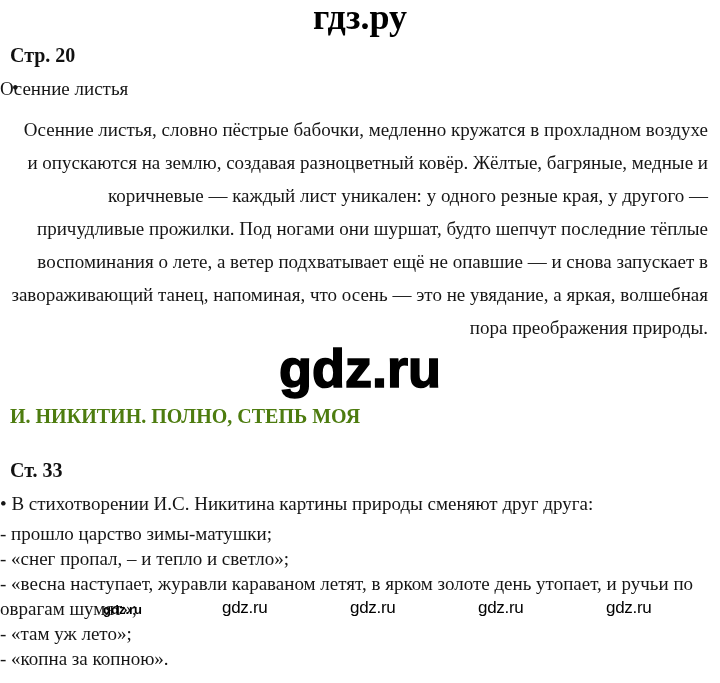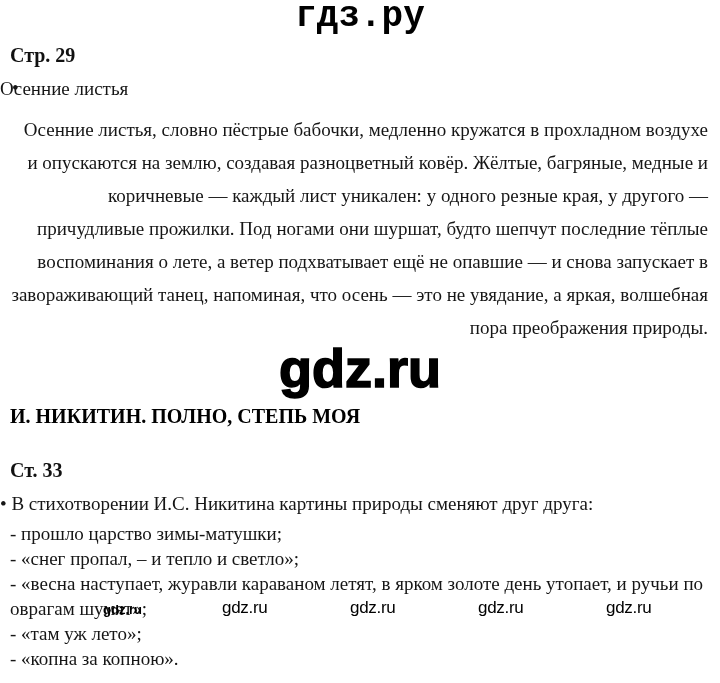--- a/index.html
+++ b/index.html
@@ -4,21 +4,21 @@
 <style>
   html,body{margin:0;padding:0;}
   body{
     width:720px;height:683px;position:relative;overflow:hidden;
     background:#ffffff;color:#161616;
     font-family:"Liberation Serif", serif;
     -webkit-font-smoothing:antialiased;
   }
   .top-logo{
     text-align:center;
-    font-family:Liberation Mono, monospace;
+    font-family:Liberation Serif, serif;
     font-weight:bold;font-size:36px;line-height:34px;
     color:#000;
   }
   .page-label{
     font-size:20px;font-weight:bold;line-height:22px;
     margin:10px 0 0 10px;color:#111;
   }
   .page-label.second{margin-top:32px;}
   .title-row{position:relative;margin-top:13px;height:20px;font-size:19px;line-height:20px;}
   .title-row .bullet{position:absolute;left:12px;top:-1px;}
@@ -27,24 +27,24 @@
     margin:14px 10px 8px 10px;width:698px;
     font-size:19px;line-height:33px;text-align:right;
   }
   .big-wm{
     margin-top:-10px;text-align:center;
     font-family:"Liberation Sans", sans-serif;
     font-weight:bold;font-size:54px;line-height:52px;
     color:#000;-webkit-text-stroke:1.6px #000;letter-spacing:0;
   }
   .heading2{
-    margin:11px 13px 0 10px;font-size:20px;font-weight:bold;line-height:22px;color:#000000;
+    margin:11px 13px 0 10px;font-size:20px;font-weight:bold;line-height:22px;color:#4d7c0f;
   }
   .intro-line{margin:13px 0 0 0;font-size:19px;line-height:20px;width:698px;}
-  .answers{margin:7px 0 0 10px;width:698px;font-size:19px;line-height:25px;}
+  .answers{margin:7px 0 0 0;width:698px;font-size:19px;line-height:25px;}
   .answers .answer-item{min-height:25px;}
   .wm-row{
     position:absolute;top:599px;left:0;width:720px;height:18px;
     font-family:"Liberation Sans", sans-serif;color:#000;pointer-events:none;
   }
   .wm-row .wm{position:absolute;top:0;font-size:17px;line-height:18px;letter-spacing:-0.3px;}
   .wm-row .wm.first{left:103px;top:2px;font-size:13px;font-weight:bold;letter-spacing:0;}
   .wm-row .wm.p2{left:222px;}
   .wm-row .wm.p3{left:350px;}
   .wm-row .wm.p4{left:478px;}
@@ -53,21 +53,21 @@
     margin-top:14px;text-align:center;
     font-family:"Liberation Sans", sans-serif;
     font-weight:bold;font-size:25px;line-height:24px;color:#000;
   }
 </style>
 </head>
 <body>
 
 <div class="top-logo">гдз.ру</div>
 
-<div class="page-label">Стр. 29</div>
+<div class="page-label">Стр. 20</div>
 
 <div class="title-row">
   <span class="bullet">•</span>
   <span class="sec-title">Осенние листья</span>
 </div>
 
 <div class="paragraph">Осенние листья, словно пёстрые бабочки, медленно кружатся в прохладном воздухе и опускаются на землю, создавая разноцветный ковёр. Жёлтые, багряные, медные и коричневые — каждый лист уникален: у одного резные края, у другого — причудливые прожилки. Под ногами они шуршат, будто шепчут последние тёплые воспоминания о лете, а ветер подхватывает ещё не опавшие — и снова запускает в завораживающий танец, напоминая, что осень — это не увядание, а яркая, волшебная пора преображения природы.</div>
 
 <div class="big-wm">gdz.ru</div>
 

